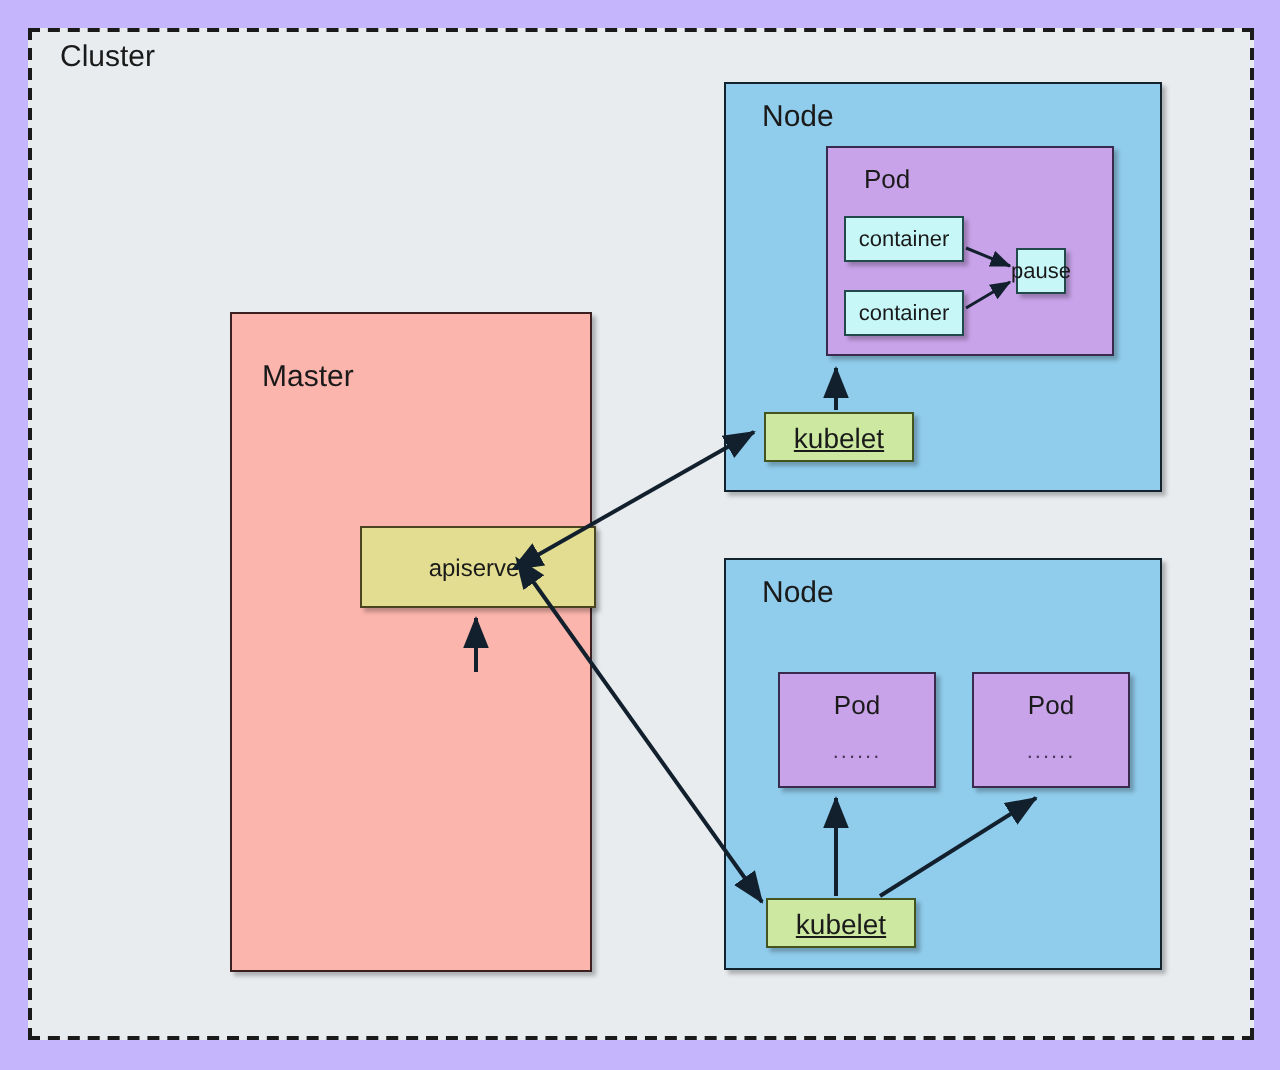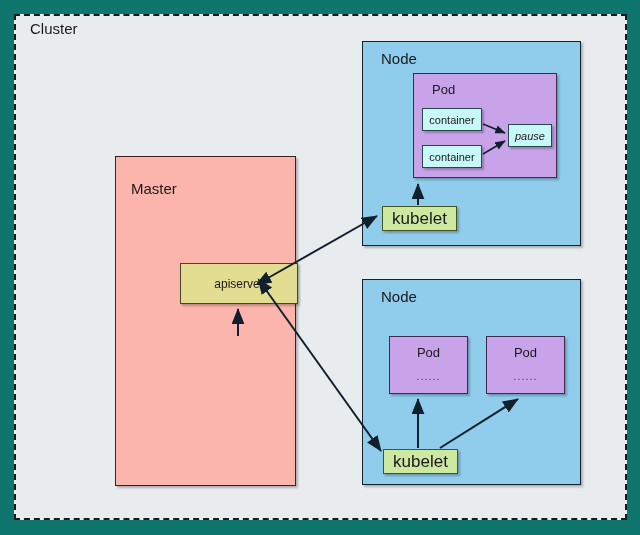--- a/index.html
+++ b/index.html
@@ -4,21 +4,21 @@
 <style>
   html, body {
     margin: 0;
     padding: 0;
     background: #ffffff;
   }
   #canvas {
     position: relative;
     width: 640px;
     height: 535px;
-    background: #0f766e;
+    background: #c4b5fd;
     font-family: "Liberation Sans", sans-serif;
     overflow: hidden;
   }
   .box {
     position: absolute;
     box-sizing: border-box;
     border: 1px solid #000000;
   }
   .box-label {
     position: absolute;
@@ -149,34 +149,34 @@
   }
   #container-2 {
     left: 422px;
     top: 145px;
     width: 60px;
     height: 23px;
   }
   #pause {
     left: 508px;
     top: 124px;
-    width: 44px;
+    width: 25px;
     height: 23px;
-    font-style: italic;
   }
   
   .kubelet {
     background: #cde8a0;
     border: 1px solid #44541f;
     box-shadow: 2px 2px 2px rgba(0,0,0,0.25);
     display: flex;
     align-items: center;
     justify-content: center;
-    font-size: 17px;
-    color: #1a1a1a;
+    font-size: 14px;
+    color: #1a1a1a;
+    text-decoration: underline;
   }
   #kubelet-top {
     left: 382px;
     top: 206px;
     width: 75px;
     height: 25px;
   }
   #kubelet-bottom {
     left: 383px;
     top: 449px;

